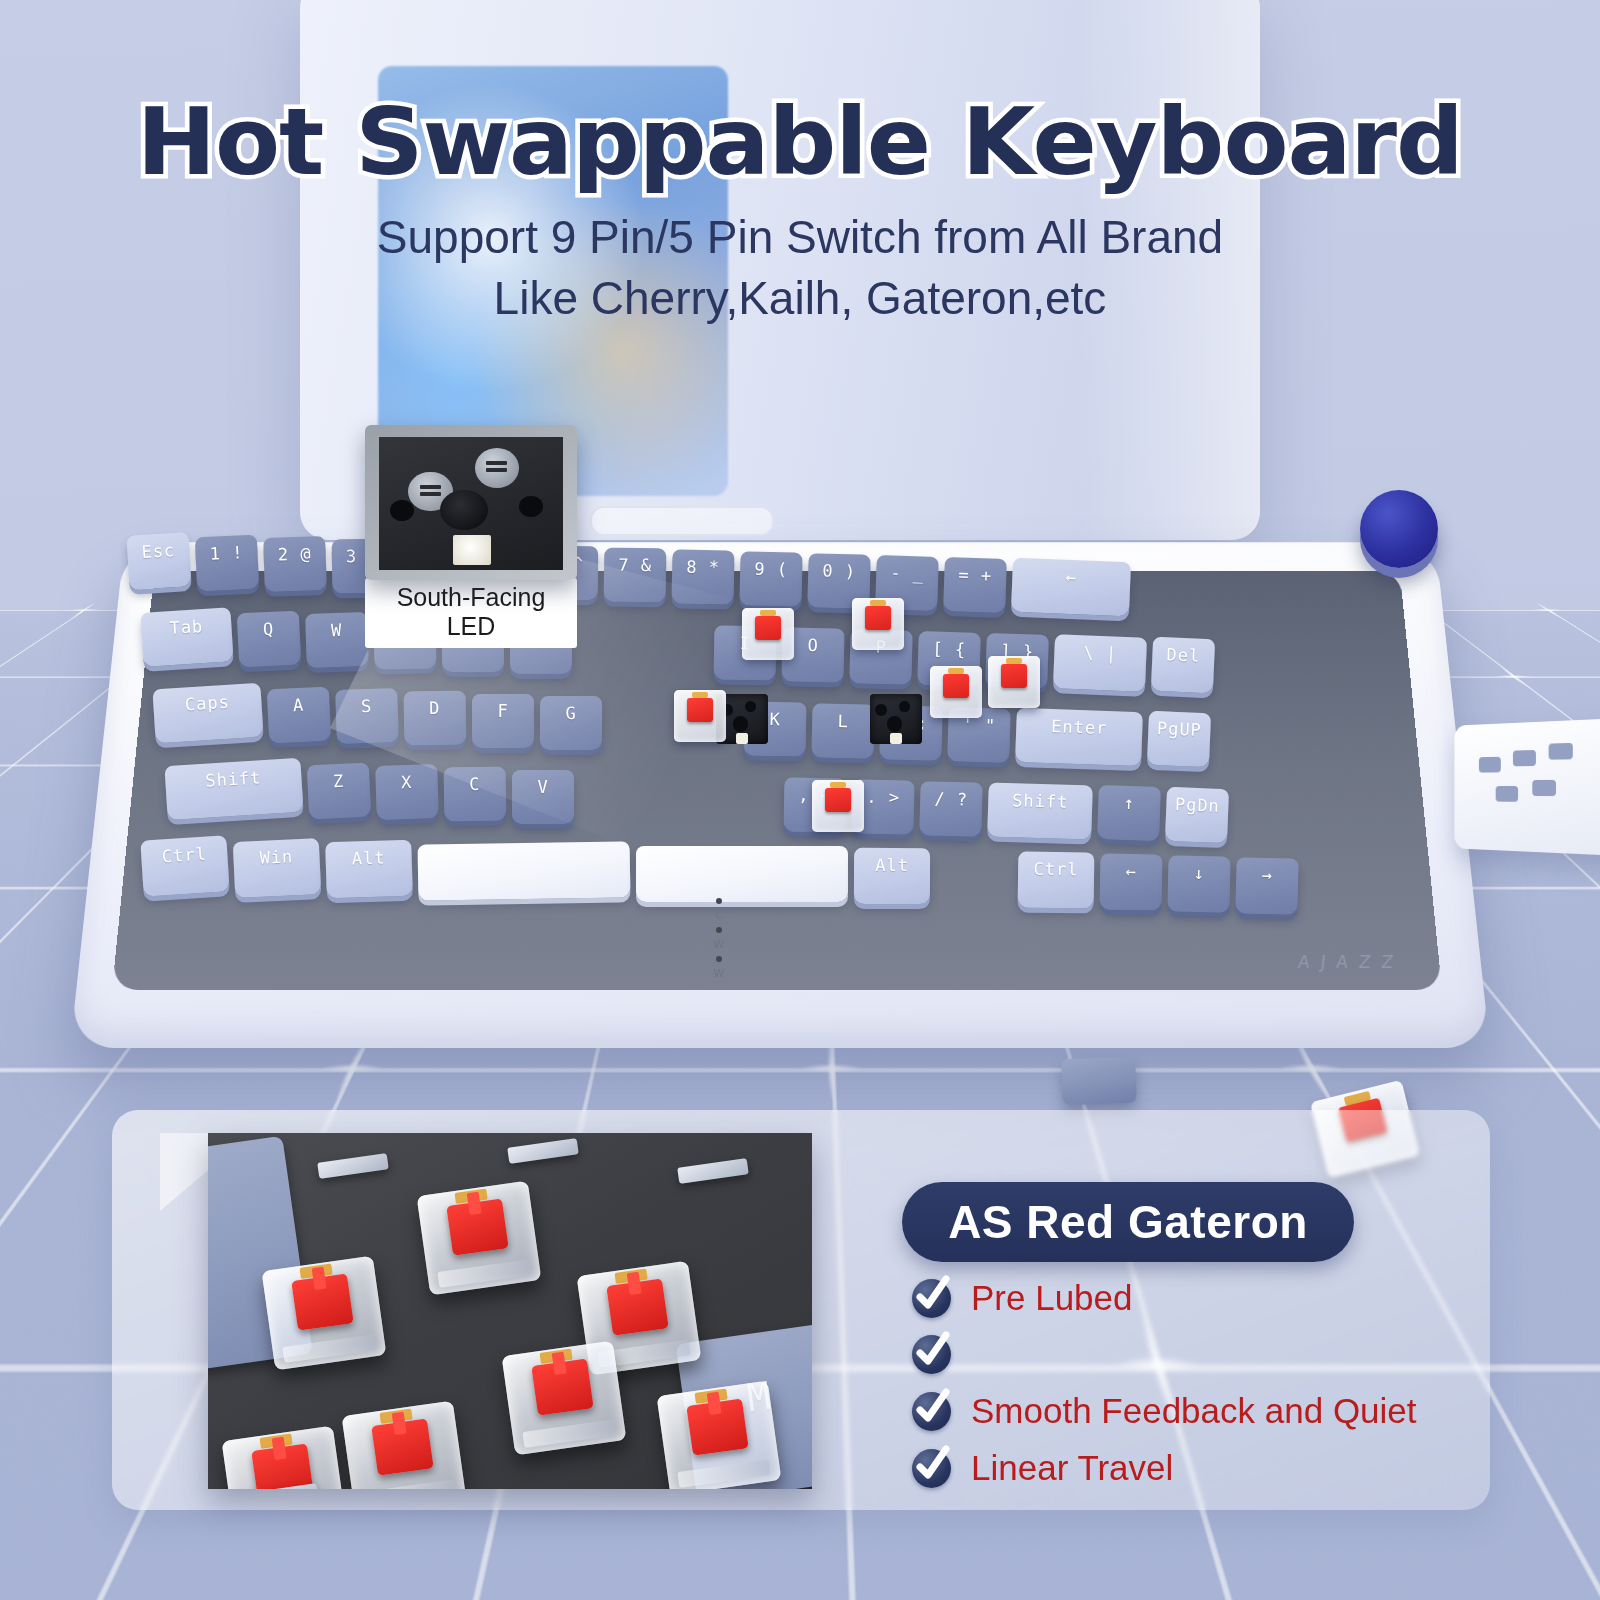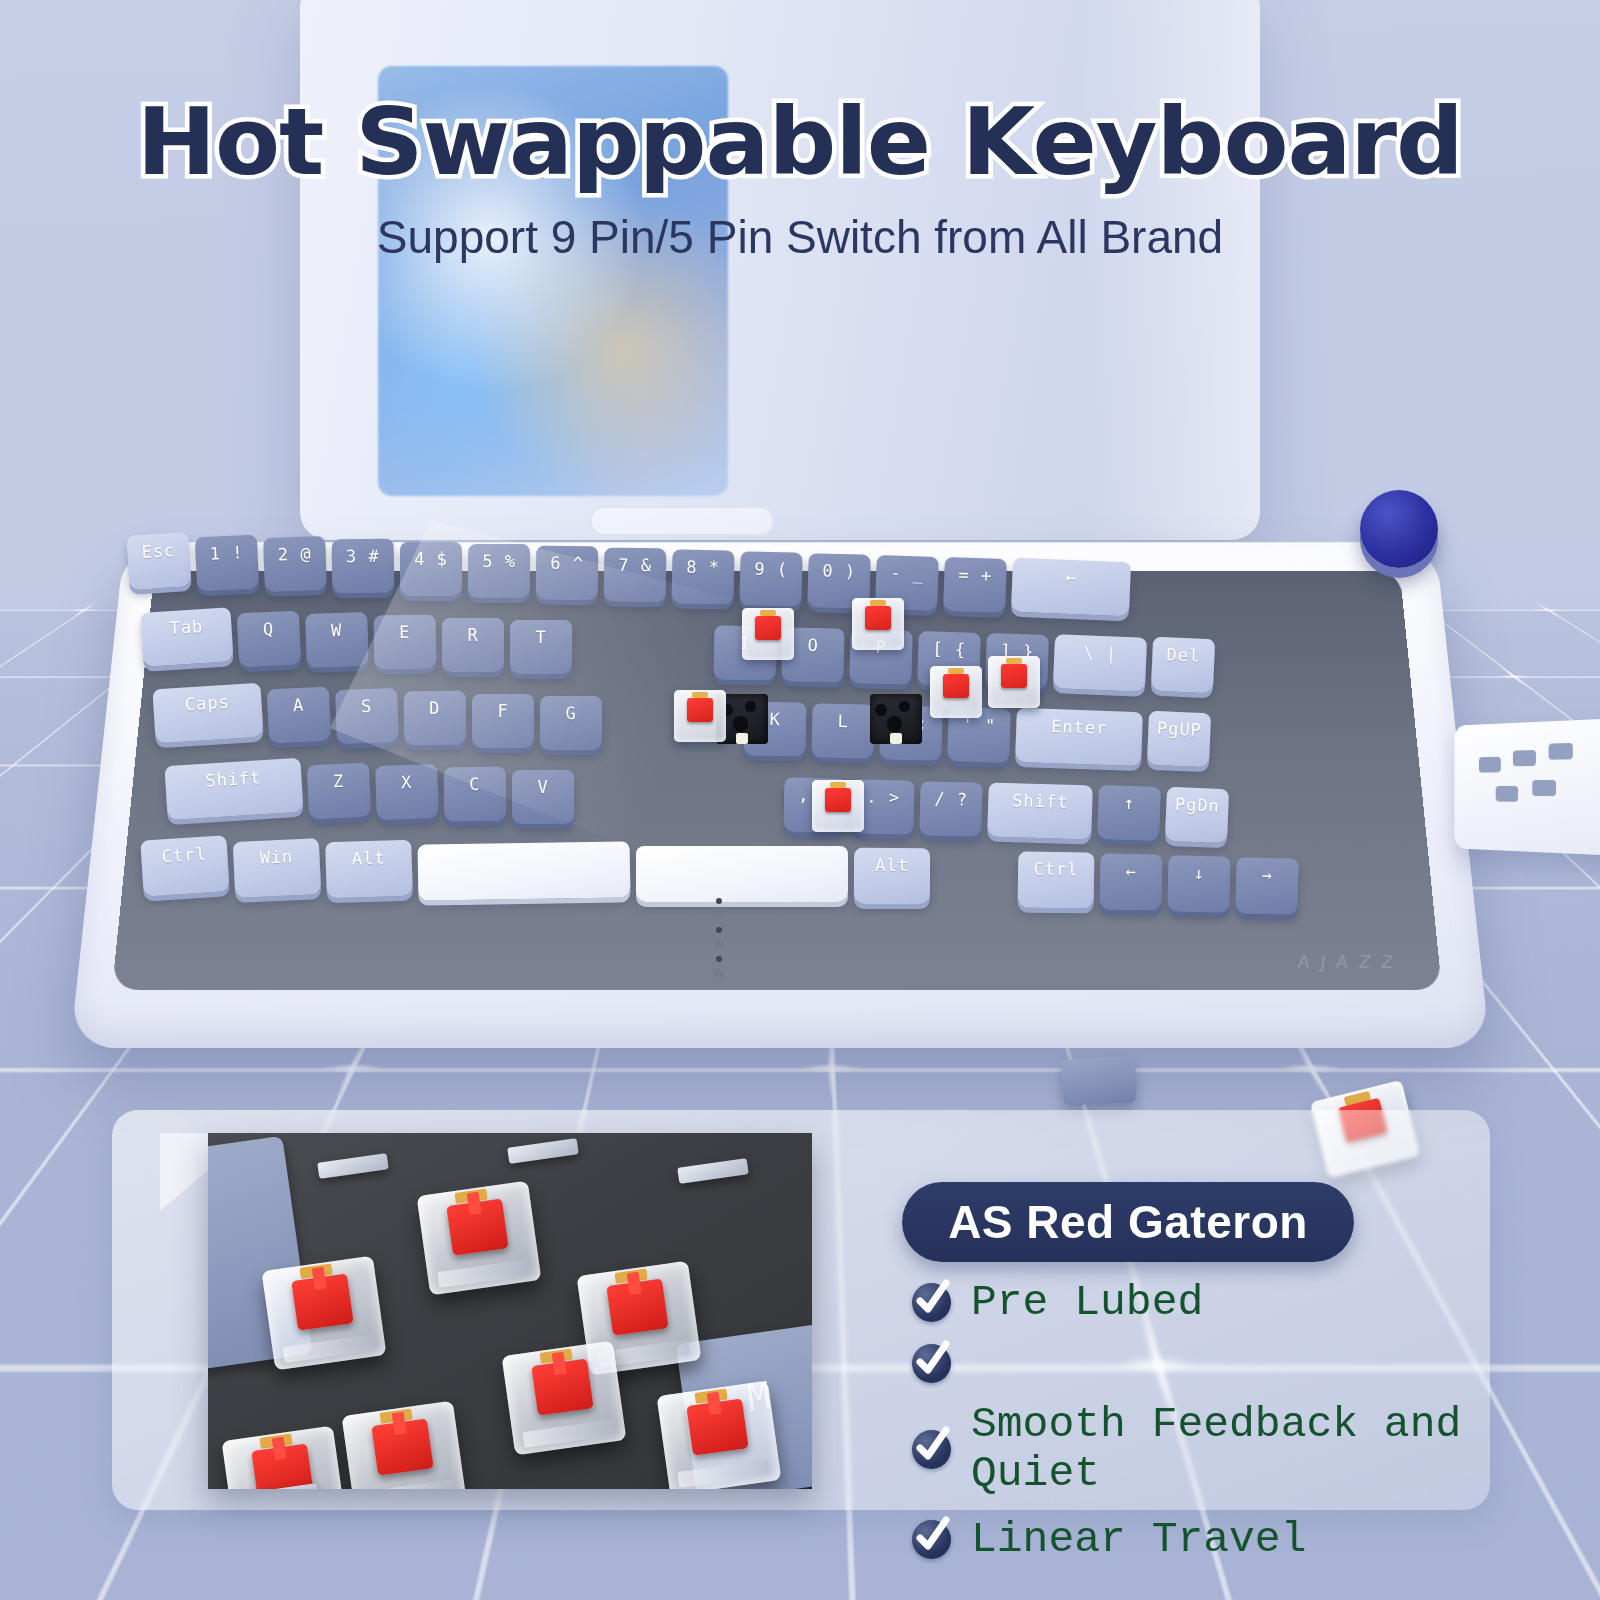--- a/index.html
+++ b/index.html
@@ -161,21 +161,21 @@
     background:linear-gradient(180deg,#2e3c69 0%,#25315a 100%);
     display:flex;align-items:center;justify-content:center;
     box-shadow:0 8px 18px rgba(40,55,100,.35);}
   .badge span{color:#fff;font-size:46px;font-weight:700;letter-spacing:.5px;}
   .feats{position:absolute;left:912px;top:1278px;width:640px;}
   .feat{display:flex;align-items:center;gap:20px;margin-bottom:17px;}
   .chk{position:relative;width:39px;height:39px;border-radius:50%;flex:none;
     background:radial-gradient(circle at 34% 28%,#5d6c95,#27345e 62%,#1f2a4d 100%);
     box-shadow:0 2px 4px rgba(40,55,100,.4);}
   .chk svg{position:absolute;left:-4px;top:-8px;width:48px;height:48px;}
-  .feat label{font-size:43px;color:#14532d;font-family:Liberation Mono, monospace;}
+  .feat label{font-size:35px;color:#b91c1c;font-family:Liberation Sans, sans-serif;}
 
   
   .kb2{position:absolute;right:-30px;top:722px;width:190px;height:130px;
     background:linear-gradient(170deg,#ffffff,#e7ebf6);border-radius:14px 0 0 14px;
     box-shadow:0 14px 26px rgba(90,105,150,.3);transform:perspective(700px) rotateY(-26deg);}
   .kb2 i{position:absolute;width:26px;height:16px;border-radius:4px;background:#93a0c2;}
 </style>
 </head>
 <body>
 
@@ -247,20 +247,21 @@
 
     <div class="screen"></div>
     <div class="edge"></div>
   </div>
 
   <div class="headline">
     <div class="h1-wrap">
       <div class="h1">Hot Swappable Keyboard</div>
     </div>
     <div class="sub">Support 9 Pin/5 Pin Switch from All Brand</div>
+    <div class="sub" style="margin-top:2px">Like Cherry,Kailh, Gateron,etc</div>
   </div>
 
   <div class="kb">
     <div class="kbcase"></div>
     <div class="kbplate"></div>
     <div class="kbtop"></div>
     <div class="knob" style="left:1290px;top:2px"></div>
     <div id="keys">
         <div class="key mod" style="left: 58px; top: 46px; width: 62px; height: 54px; transform: rotate(-3.6deg);">
           <span>Esc</span>
@@ -460,20 +461,33 @@
     <div class="ledstrip" style="left:636px;top:410px">
       <i></i><span>C</span>
       <i></i><span>W</span>
       <i></i><span>W</span>
     </div>
     <div class="brand">AJAZZ</div>
   </div>
 
   <div class="beam"></div>
 
+  <div class="callout">
+    <div class="img">
+      <div class="inner">
+        <div class="pad" style="left:16%;top:26%;width:24%;height:30%"></div>
+        <div class="pad" style="left:52%;top:8%;width:24%;height:30%"></div>
+        <div class="stem" style="left:33%;top:40%;width:26%;height:30%"></div>
+        <div class="dot" style="left:6%;top:47%;width:13%;height:16%"></div>
+        <div class="dot" style="left:76%;top:44%;width:13%;height:16%"></div>
+        <div class="ledsq" style="left:40%;top:74%;width:21%;height:22%"></div>
+      </div>
+    </div>
+    <div class="lbl">South-Facing LED</div>
+  </div>
 
   <div class="floatcap"></div>
   <div class="floatsw">
     <div class="body"></div>
     <div class="clip"></div>
     <div class="stem"></div>
   </div>
 
   <div class="panel"></div>
   <div class="tri"></div>

